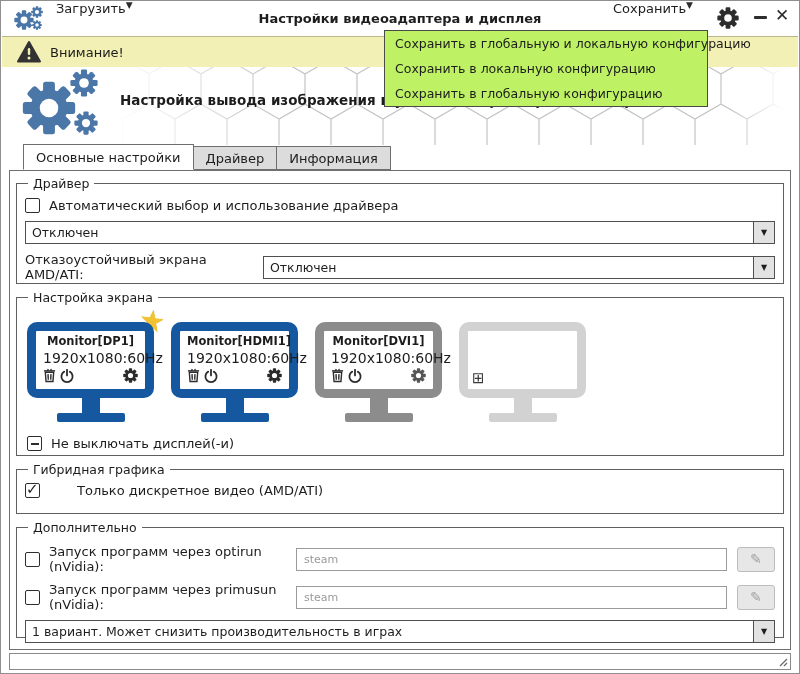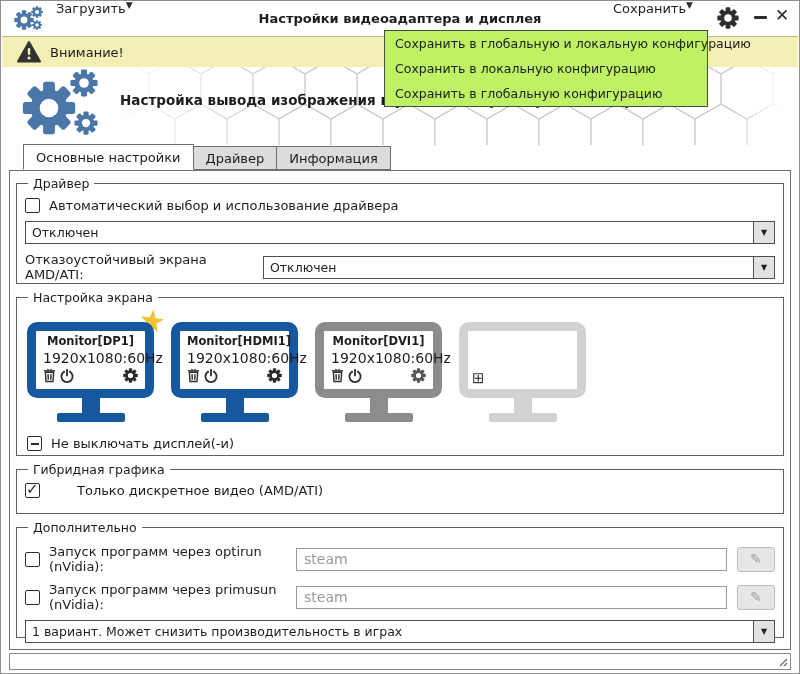--- a/index.html
+++ b/index.html
@@ -52,21 +52,21 @@
   .cbx{width:15px;height:15px;border:1.6px solid #2d2d2d;border-radius:2px;background:#fff;flex:none;position:relative;}
   .cbx.checked::after{content:"✓";position:absolute;left:0px;top:-4px;font-size:15px;font-weight:bold;color:#1d1d1d;}
   .cbx.dash::after{content:"";position:absolute;left:2.5px;top:5.5px;width:8px;height:2px;background:#2d2d2d;}
   .cbx-label{margin-left:9px;font-size:13px;}
   .form-label{font-size:13px;flex:none;}
 
   .combo{flex:1;height:23px;border:1px solid #4f4f4f;display:flex;align-items:center;background:#fff;}
   .combo-text{flex:1;font-size:12.5px;padding-left:6px;white-space:nowrap;overflow:hidden;}
   .combo-btn{width:21px;height:100%;background:#e2e2e2;border-left:1px solid #4f4f4f;display:flex;align-items:center;justify-content:center;font-size:8px;color:#1d1d1d;}
 
-  .tinput{flex:1;height:23px;border:1px solid #9a9a9a;font-family:"DejaVu Sans",sans-serif;font-size:14px;padding:0 7px;color:#333;}
+  .tinput{flex:1;height:23px;border:1px solid #9a9a9a;font-family:"DejaVu Sans",sans-serif;font-size:11px;padding:0 7px;color:#333;}
   .tinput::placeholder{color:#9a9a9a;opacity:1;}
   .edit-btn{width:38px;height:25px;margin-left:10px;flex:none;background:#e7e7e7;border:1px solid #bcbcbc;border-radius:3px;display:flex;align-items:center;justify-content:center;color:#a0a0a0;font-size:14px;}
 
   
   #mon-row{display:flex;gap:17px;margin:15px 2px 4px 2px;height:106px;}
   .monitor{position:relative;width:127px;flex:none;}
   .mon-screen{height:76px;border:9px solid var(--mc);border-radius:10px;background:#fff;padding:2px 7px;position:relative;}
   .mon-name{font-size:11.5px;font-weight:bold;text-align:center;margin-top:1px;white-space:nowrap;}
   .mon-mode{font-size:14px;text-align:center;margin-top:2px;white-space:nowrap;}
   .mon-icons{display:flex;align-items:center;gap:4px;margin-top:2px;}

